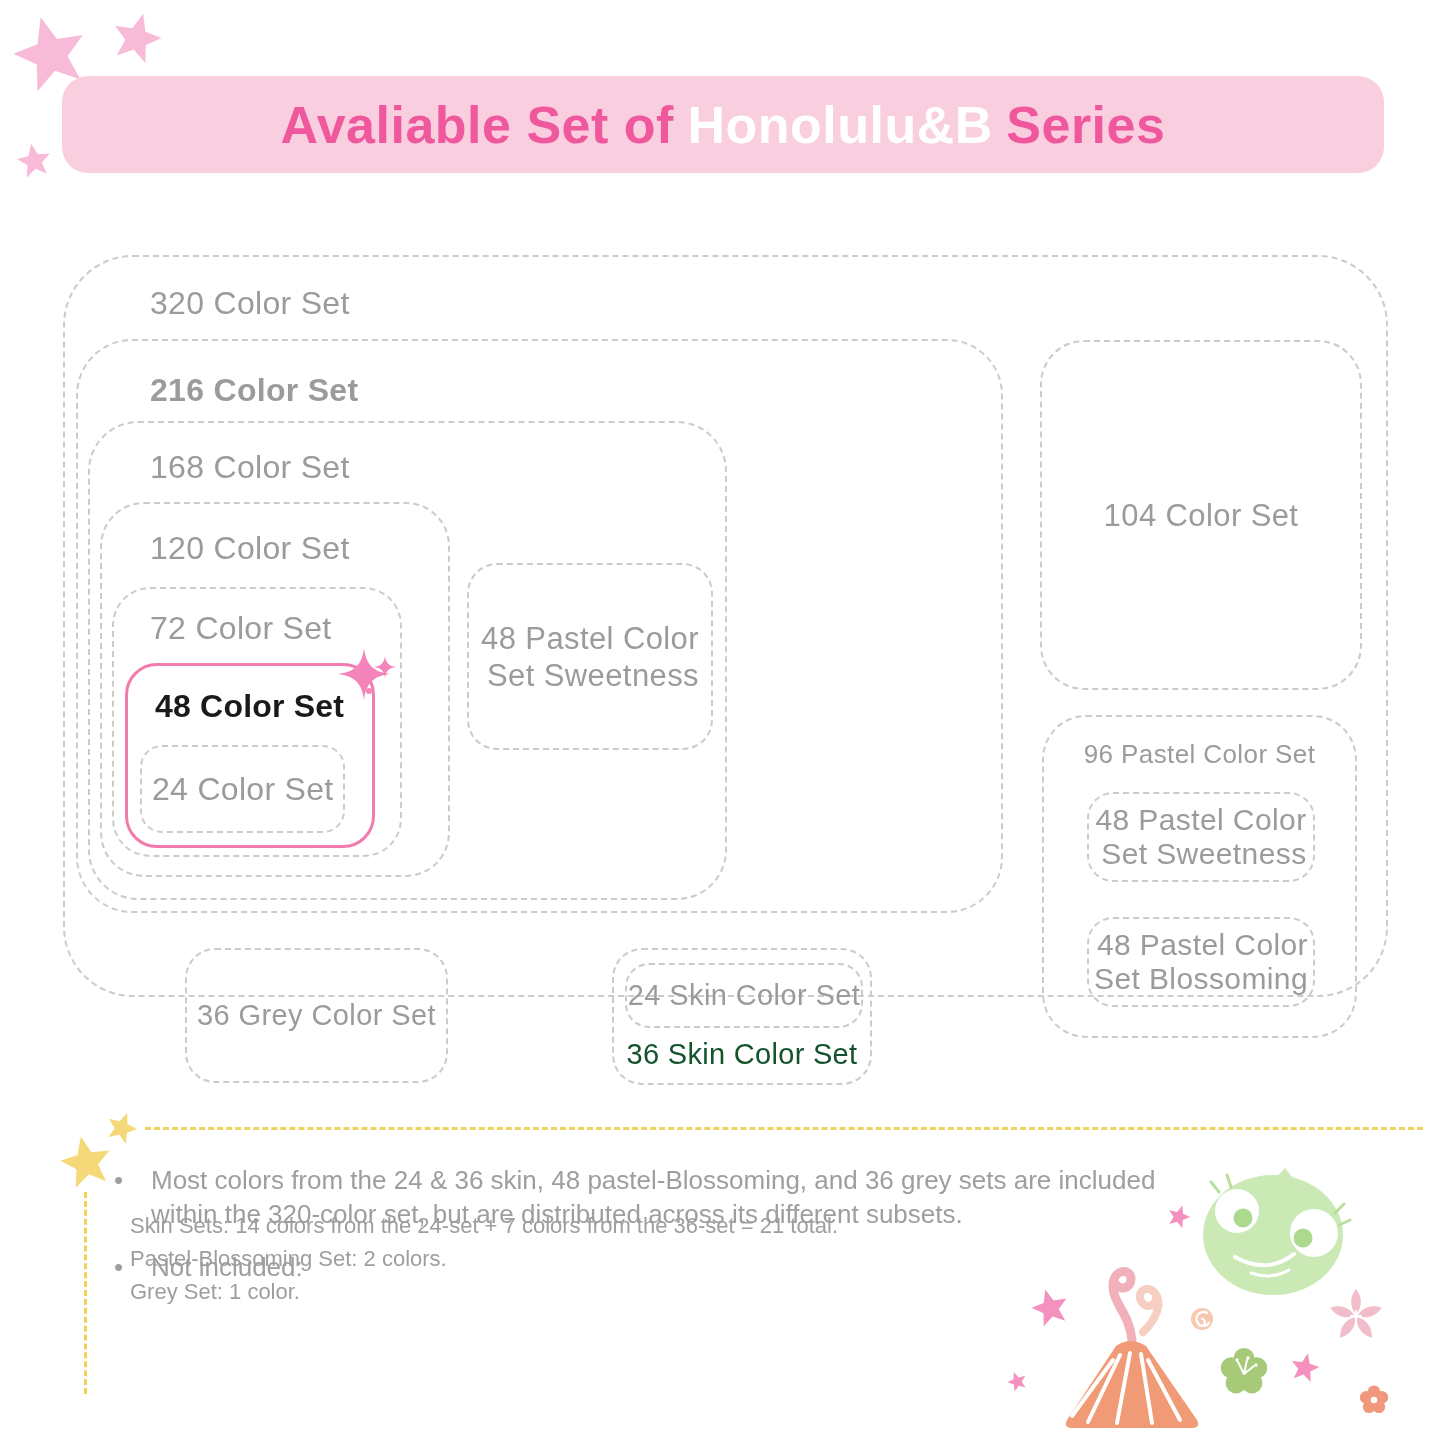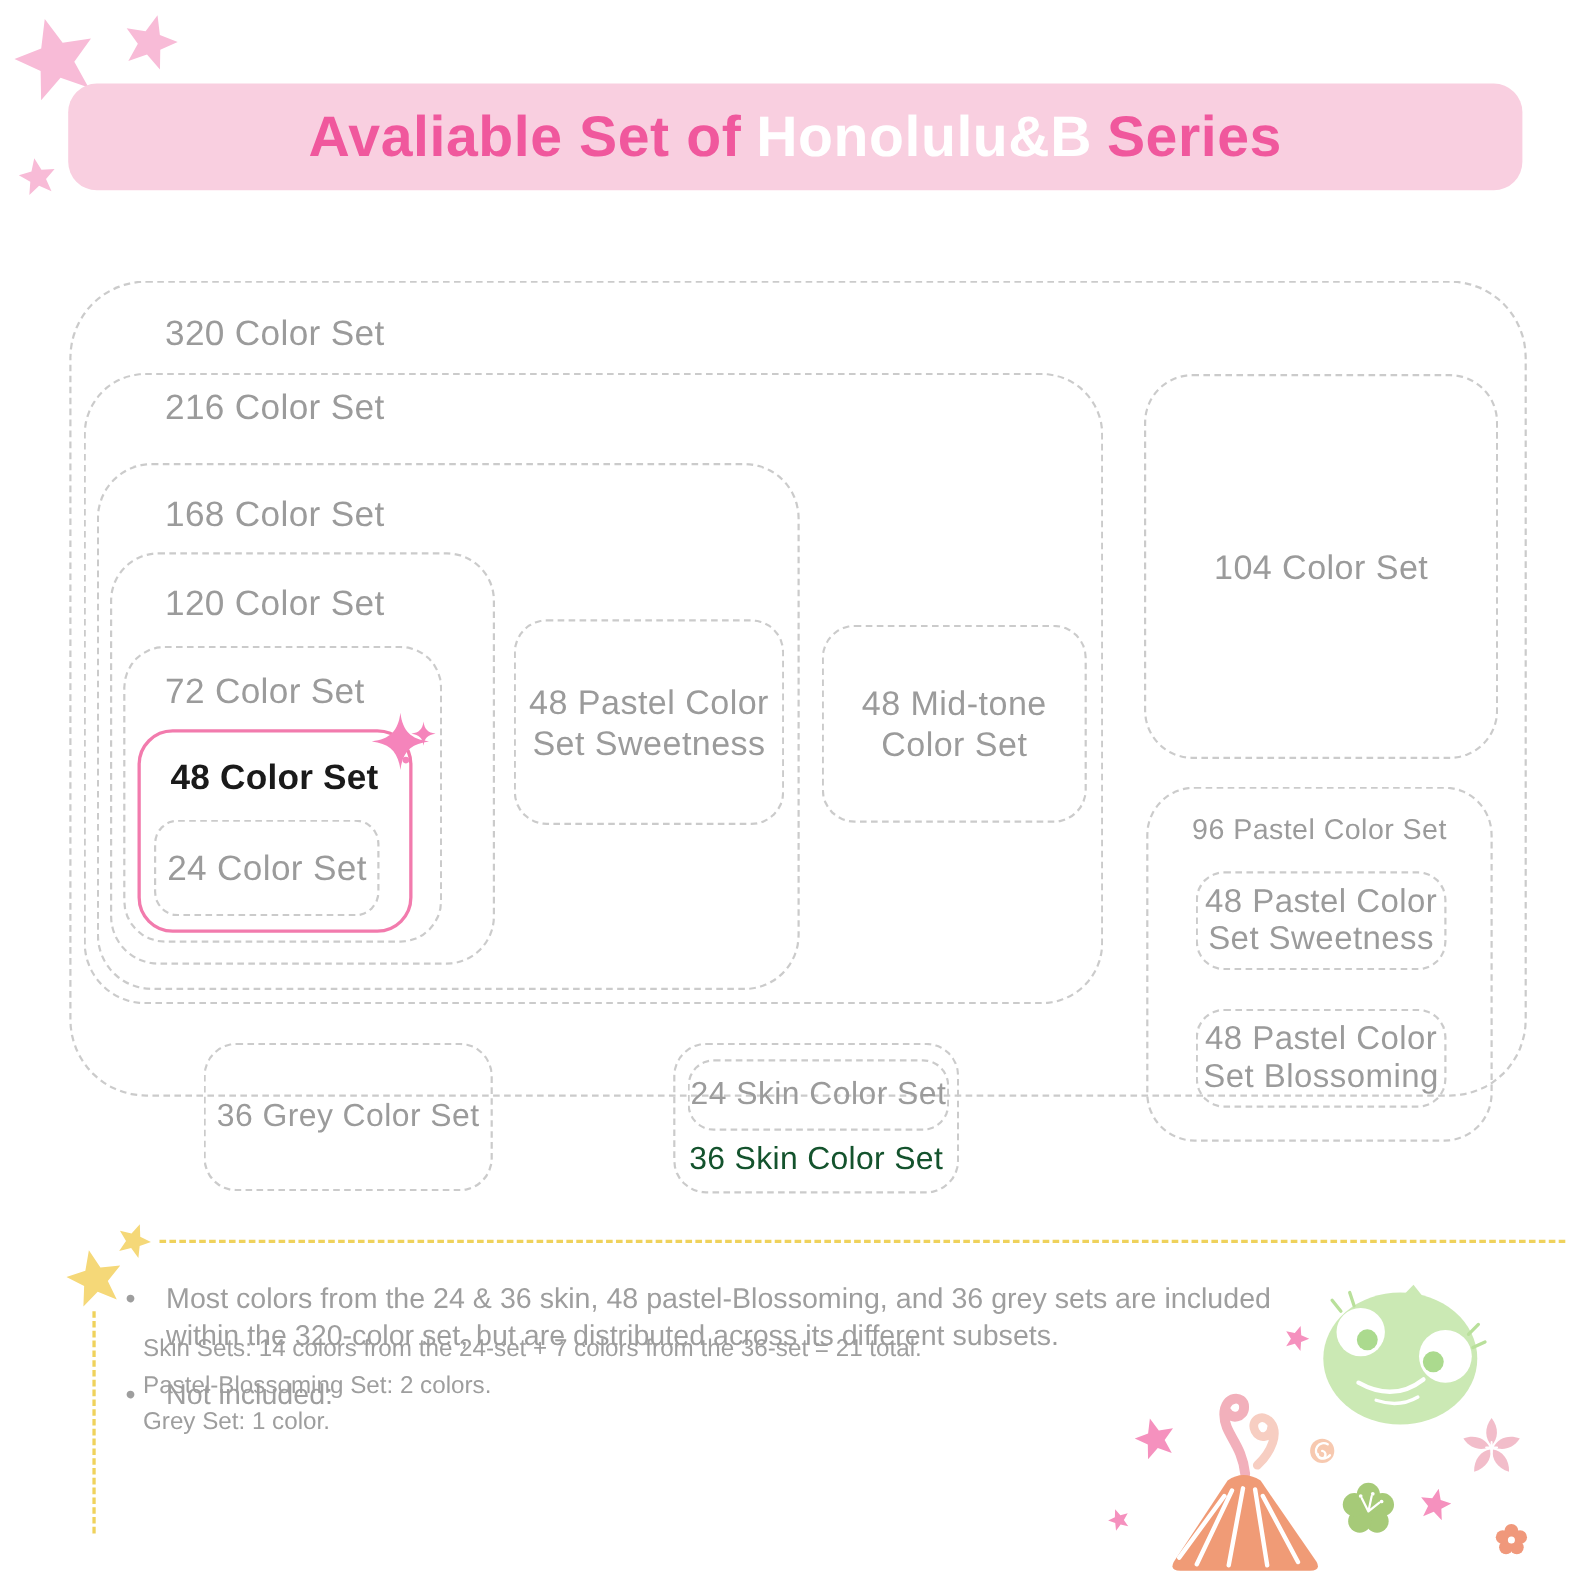--- a/index.html
+++ b/index.html
@@ -11,21 +11,21 @@
   .banner{
     position:absolute;left:62px;top:76px;width:1322px;height:97px;
     background:#F9CFE0;border-radius:26px;
     display:flex;align-items:center;justify-content:center;
     font-size:52px;font-weight:bold;color:#F0589D;letter-spacing:.5px;
   }
   .banner .tpart + .tpart{margin-left:.26em;}
   .banner .brand{color:#FFFFFF;}
   
   .box{position:absolute;box-sizing:border-box;border:2px dashed #CBCBCB;background:transparent;}
-  .cbox{display:flex;align-items:center;justify-content:center;text-align:center;}
+  .cbox{display:flex;align-items:center;justify-content:center;text-align:right;}
   .b320{left:63px;top:255px;width:1325px;height:742px;border-radius:70px;}
   .b216{left:76px;top:339px;width:927px;height:574px;border-radius:56px;}
   .b168{left:88px;top:421px;width:639px;height:479px;border-radius:50px;}
   .b120{left:100px;top:502px;width:350px;height:375px;border-radius:44px;}
   .b72{left:112px;top:587px;width:290px;height:270px;border-radius:38px;}
   .b48{left:125px;top:663px;width:250px;height:185px;border-radius:32px;border:3px solid #F27BAD;}
   .b24{left:140px;top:745px;width:205px;height:88px;border-radius:22px;}
   .bsweet1{left:467px;top:563px;width:246px;height:187px;border-radius:30px;}
   .bmid{left:747px;top:568px;width:241px;height:180px;border-radius:30px;}
   .b104{left:1040px;top:340px;width:322px;height:350px;border-radius:44px;}
@@ -33,21 +33,21 @@
   .bsweet2{left:1087px;top:792px;width:228px;height:90px;border-radius:26px;}
   .bbloss{left:1087px;top:917px;width:228px;height:90px;border-radius:26px;}
   .bgrey{left:185px;top:948px;width:263px;height:135px;border-radius:30px;}
   .bskin{left:612px;top:948px;width:260px;height:137px;border-radius:30px;}
   .bskin24{left:625px;top:963px;width:238px;height:65px;border-radius:24px;}
   
   .lbl{
     position:absolute;color:#9B9B9B;font-size:32px;line-height:36px;
     letter-spacing:.3px;white-space:pre-line;
   }
-  .l320{left:150px;top:285px;} .l216{left:150px;top:352px;}
+  .l320{left:150px;top:285px;} .l216{left:150px;top:372px;font-weight:bold;}
   .l168{left:150px;top:449px;} .l120{left:150px;top:530px;}
   .l72{left:150px;top:610px;}
   .l48{left:155px;top:688px;font-weight:bold;color:#1A1A1A;letter-spacing:.2px;}
   .l24{left:152px;top:771px;}
   .clbl{color:#9B9B9B;font-size:31px;line-height:37px;letter-spacing:.4px;white-space:pre-line;}
   .sublbl{font-size:30px;line-height:34px;}
   .l96{display:block;text-align:center;margin-top:22px;color:#9B9B9B;font-size:26px;letter-spacing:.4px;}
   .lskin36{position:absolute;left:0;right:0;top:88px;text-align:center;color:#14532d;font-size:29px;letter-spacing:.3px;}
   .smalllbl{font-size:29px;}
   
@@ -92,24 +92,20 @@
   <div class="box b168"></div>
   <div class="box b120"></div>
   <div class="box b72"></div>
   <div class="box b48"></div>
   <div class="box b24"></div>
 
   <div class="box cbox bsweet1">
     <span class="clbl">48 Pastel Color
 Set Sweetness</span>
   </div>
-  <div class="box cbox bmid">
-    <span class="clbl">48 Mid-tone
-Color Set</span>
-  </div>
   <div class="box cbox b104">
     <span class="clbl">104 Color Set</span>
   </div>
 
   <div class="box b96">
     <span class="l96">96 Pastel Color Set</span>
   </div>
   <div class="box cbox bsweet2">
     <span class="clbl sublbl">48 Pastel Color
 Set Sweetness</span>

